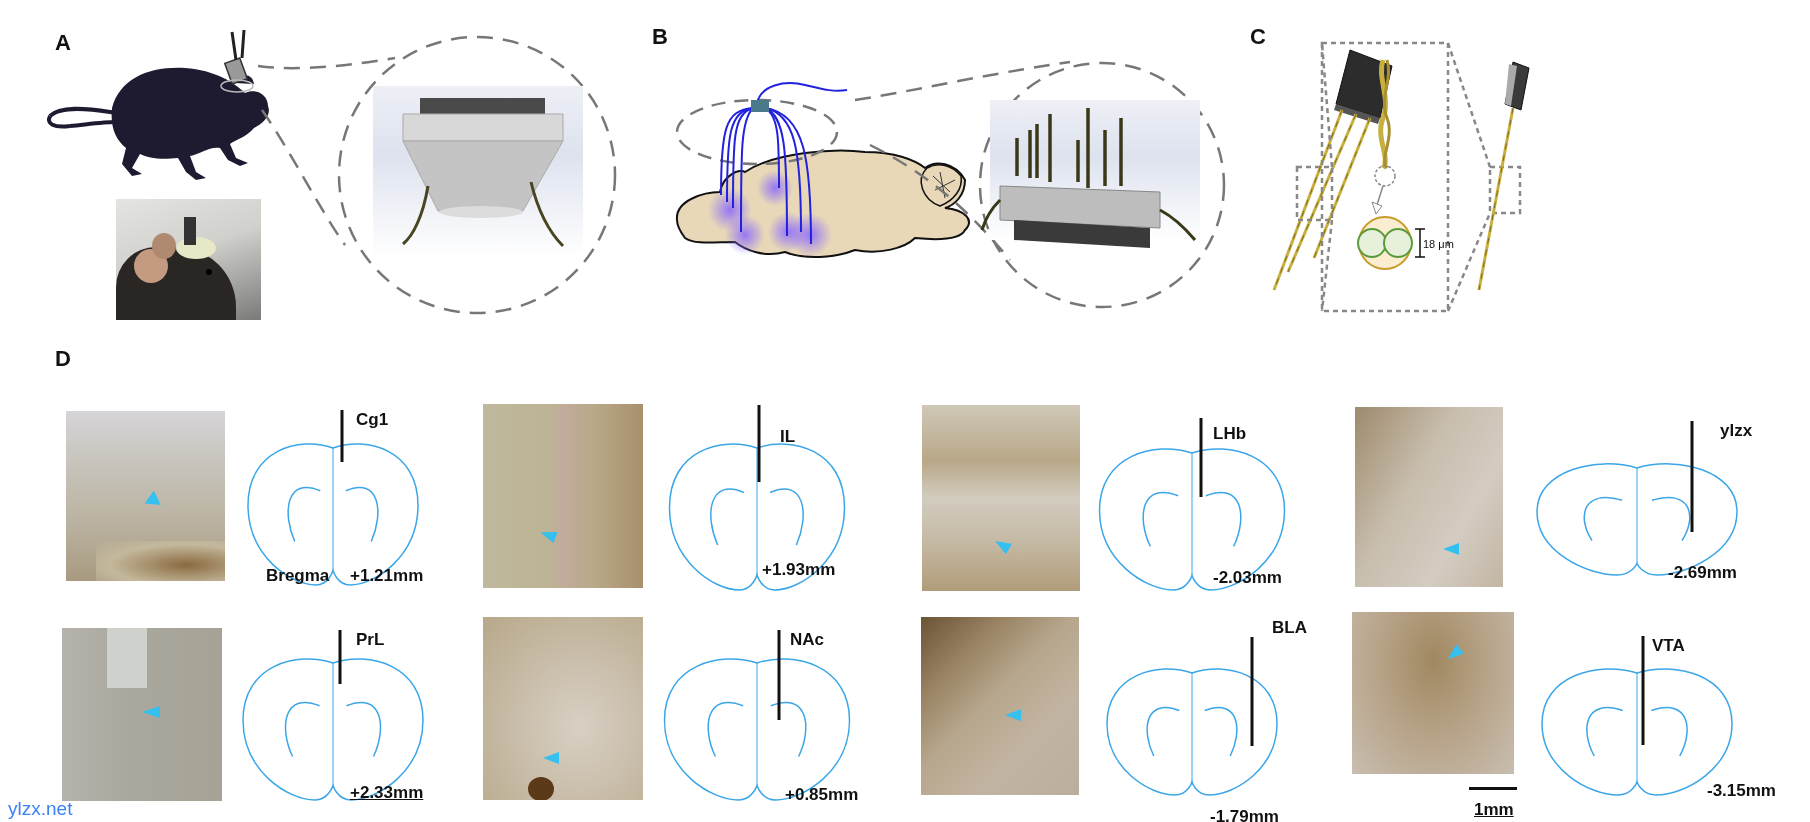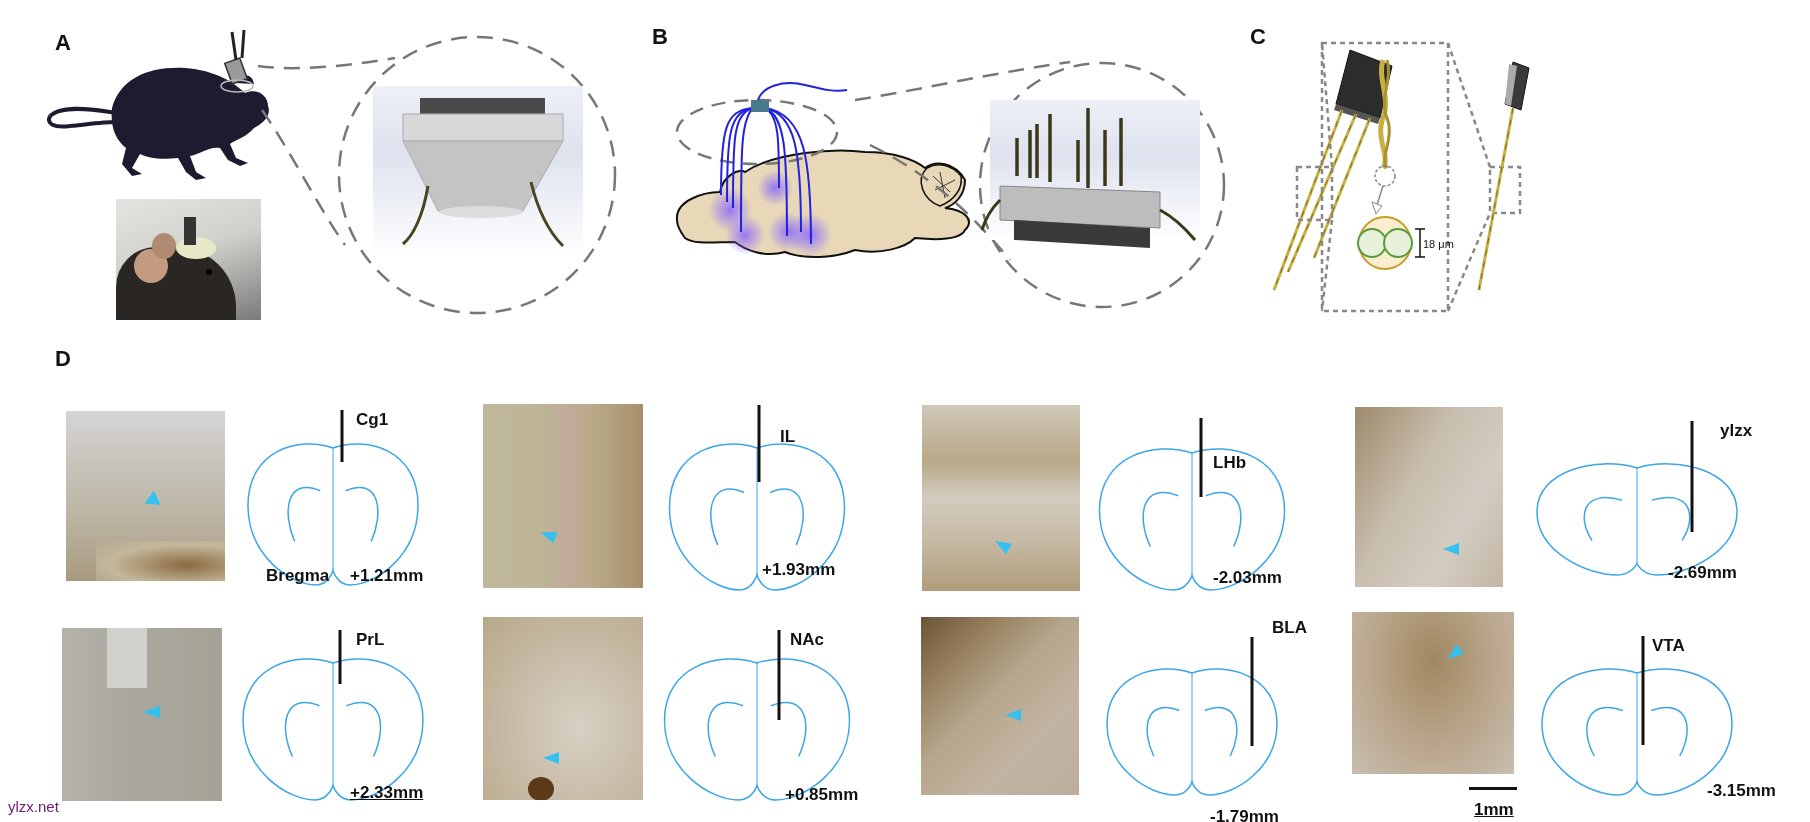--- a/index.html
+++ b/index.html
@@ -2,21 +2,21 @@
 <html><head>
 <meta charset="utf-8">
 <style>
   html,body{margin:0;padding:0;background:#ffffff;}
   body{width:1810px;height:822px;position:relative;overflow:hidden;font-family:"Liberation Sans",sans-serif;}
   .abs{position:absolute;}
   .panel-label{position:absolute;font-weight:bold;font-size:22px;color:#111;font-family:"Liberation Sans",sans-serif;}
   .region-label{position:absolute;font-weight:bold;font-size:17px;color:#111;font-family:"Liberation Sans",sans-serif;}
   .coord-label{position:absolute;font-weight:bold;font-size:17px;color:#111;font-family:"Liberation Sans",sans-serif;white-space:nowrap;}
   .histo{position:absolute;overflow:hidden;}
-  .watermark{position:absolute;left:8px;top:798px;font-size:15px;color:#701a75;font-family:"Liberation Sans",sans-serif;}
+  .watermark{position:absolute;left:8px;top:798px;font-size:19px;color:#3b82f6;font-family:"Liberation Sans",sans-serif;}
   svg{position:absolute;overflow:visible;}
 </style>
 </head>
 <body>
 
 <div class="panel-label" style="left:55px;top:30px;">A</div>
 
 <svg width="260" height="180" style="left:40px;top:28px;">
   <path d="M10,88 C20,78 45,80 70,84 C80,86 85,82 90,80" stroke="#1e1a30" stroke-width="4" fill="none"></path>
   <path d="M10,88 C6,96 14,100 30,98" stroke="#1e1a30" stroke-width="4" fill="none"></path>
@@ -244,21 +244,21 @@
       <path d="M1637,673 C1599,661 1542,675 1542,723.5 C1542,769 1589.5,795 1618,795 C1632.25,795 1637,782 1637,782 C1637,782 1641.75,795 1656,795 C1684.5,795 1732,769 1732,723.5 C1732,675 1675,661 1637,673 Z" fill="none" stroke="#3aa6e8" stroke-width="1.5"></path>
       <path d="M1637,673 L1637,782" stroke="#3aa6e8" stroke-width="1" fill="none"></path>
       <path d="M1622.75,710.5 C1584.75,697.5 1580,730 1594.25,756" stroke="#3aa6e8" stroke-width="1.5" fill="none"></path>
       <path d="M1651.25,710.5 C1689.25,697.5 1694,730 1679.75,756" stroke="#3aa6e8" stroke-width="1.5" fill="none"></path>
       <line x1="1643" x2="1643" y1="636" y2="745" stroke="#111" stroke-width="3"></line>
     </g>
   </svg>
 
 <div class="region-label" style="left:356px;top:410px;">Cg1</div>
 <div class="region-label" style="left:780px;top:407px;margin-top:20px;">IL</div>
-<div class="region-label" style="left:1213px;top:424px;margin-top:29px;">LHb</div>
+<div class="region-label" style="left:1213px;top:424px;">LHb</div>
 <div class="region-label" style="left:1720px;top:421px;">ylzx</div>
 <div class="region-label" style="left:356px;top:630px;">PrL</div>
 <div class="region-label" style="left:790px;top:630px;">NAc</div>
 <div class="region-label" style="left:1272px;top:618px;">BLA</div>
 <div class="region-label" style="left:1652px;top:636px;">VTA</div>
 
 <div class="coord-label" style="left:266px;top:566px;">Bregma</div>
 <div class="coord-label" style="left:350px;top:566px;">+1.21mm</div>
 <div class="coord-label" style="left:762px;top:560px;">+1.93mm</div>
 <div class="coord-label" style="left:1213px;top:568px;">-2.03mm</div>

